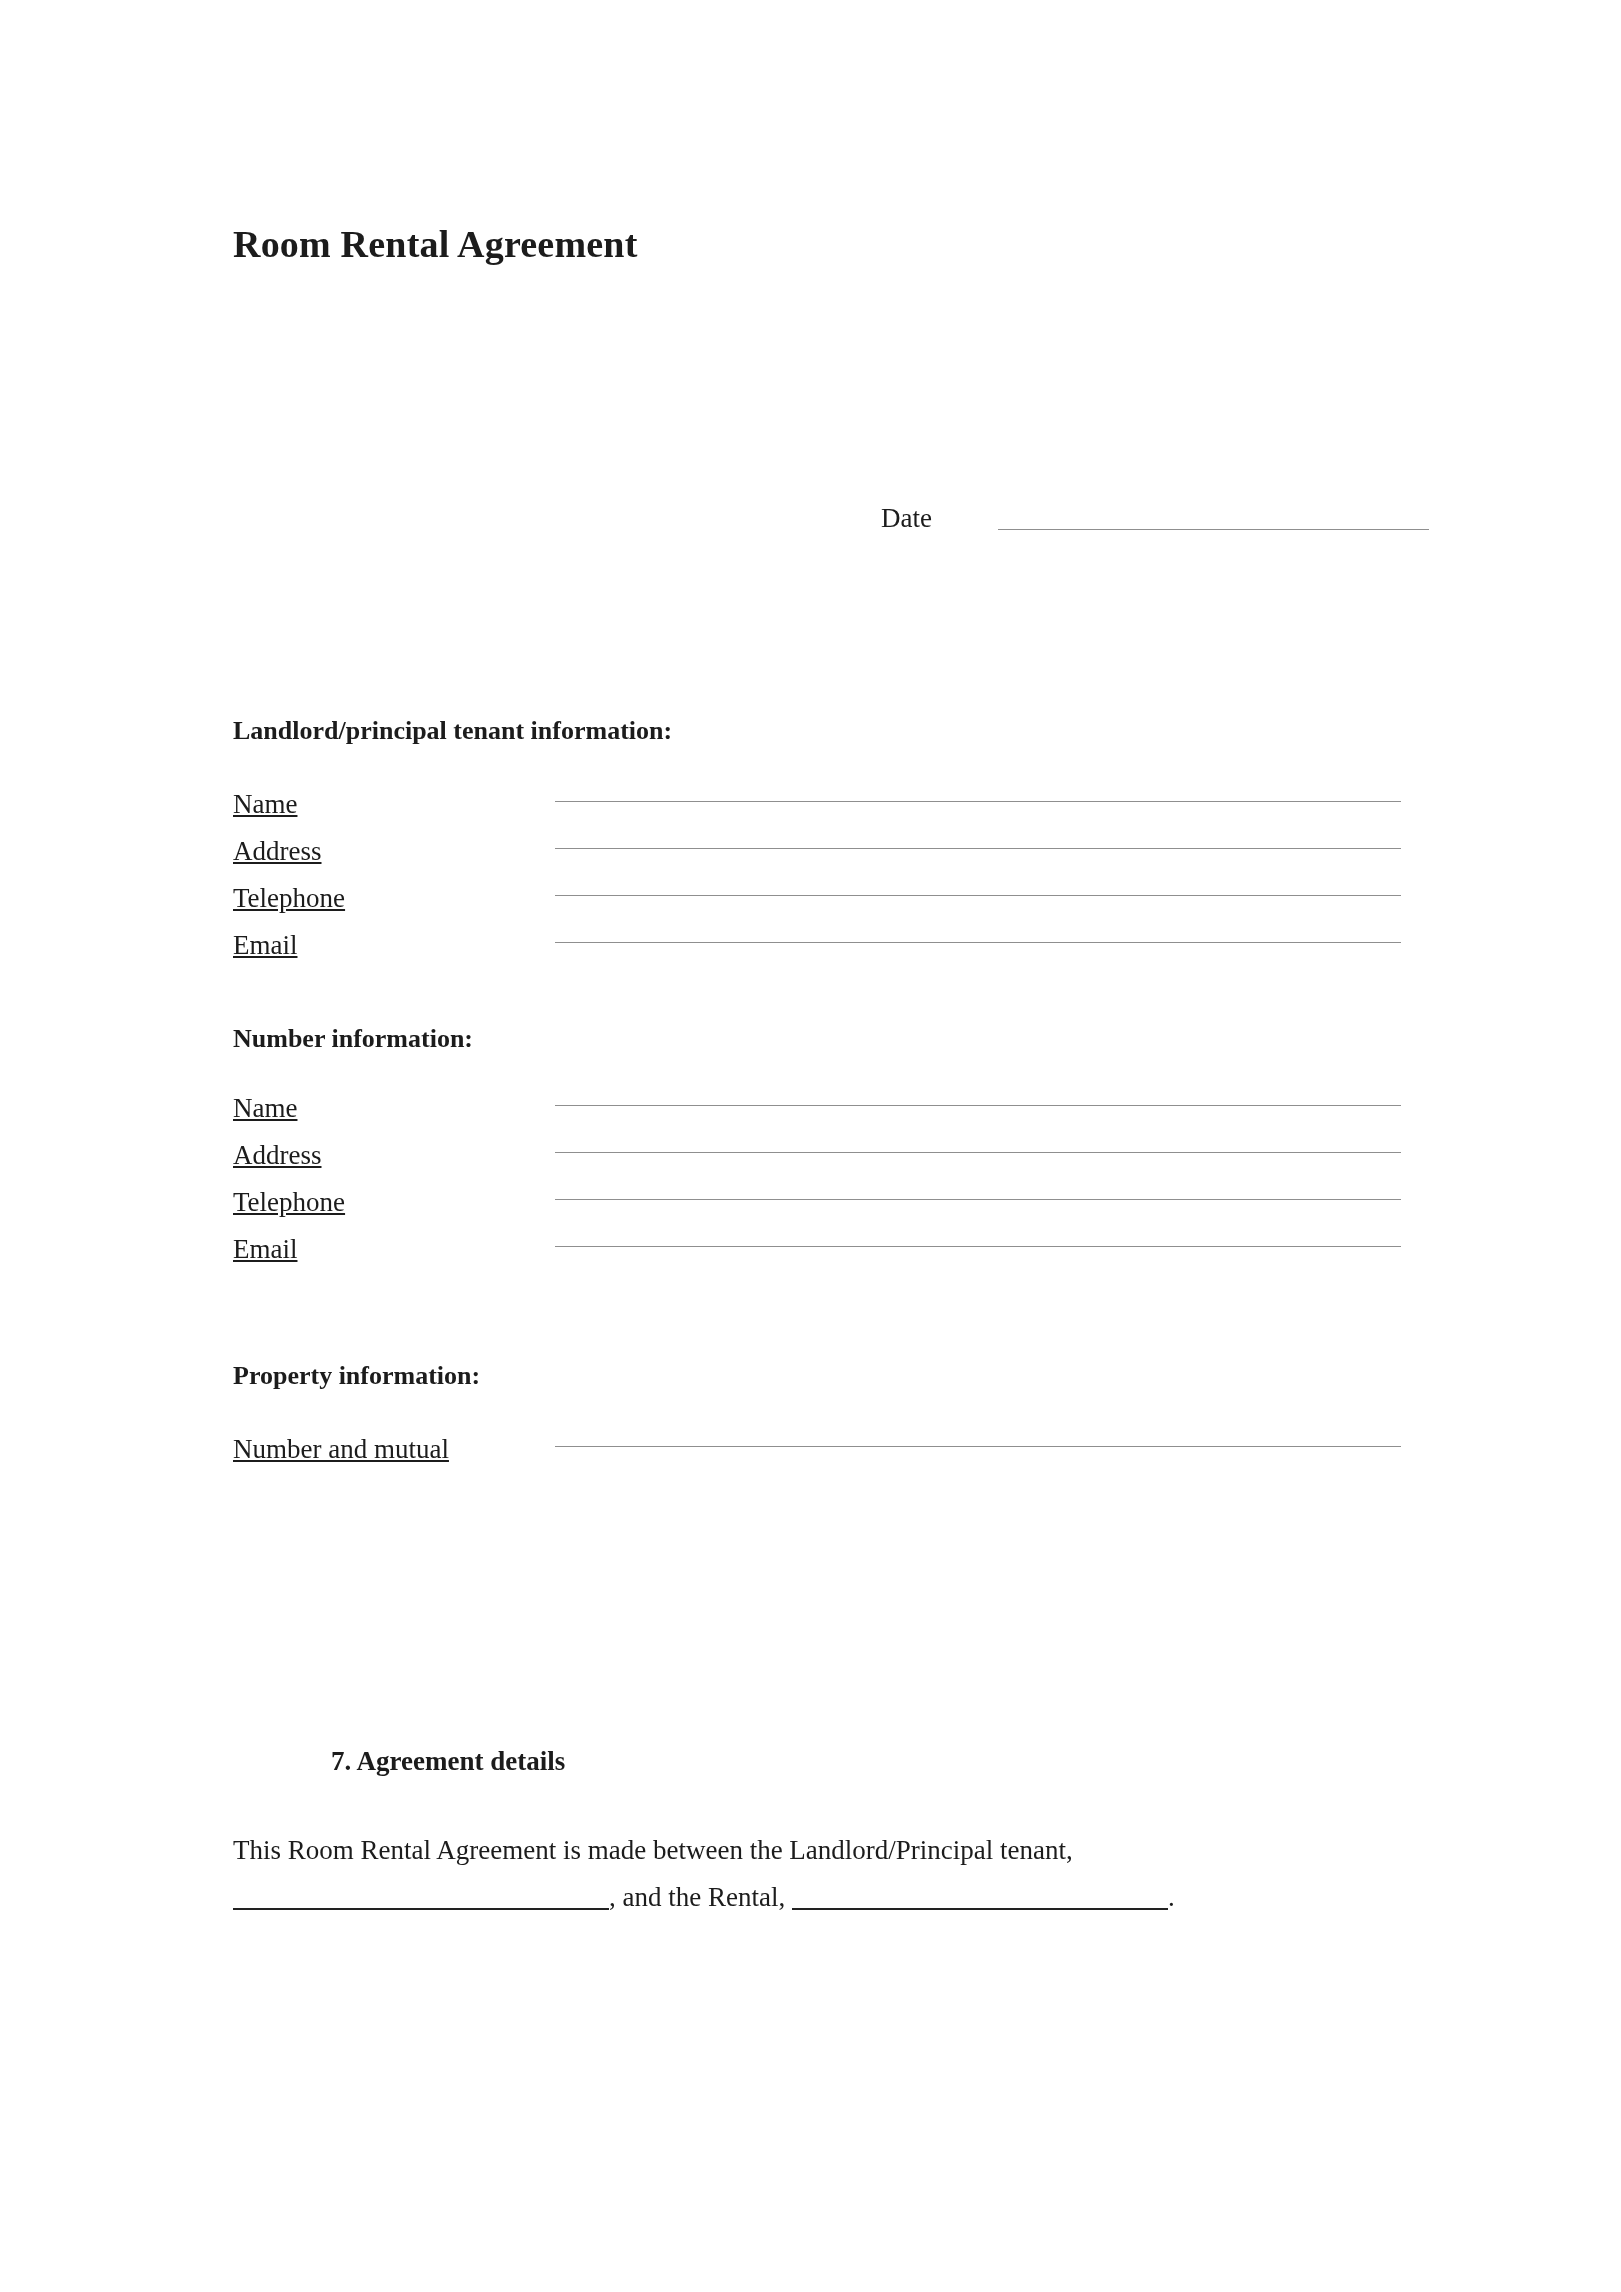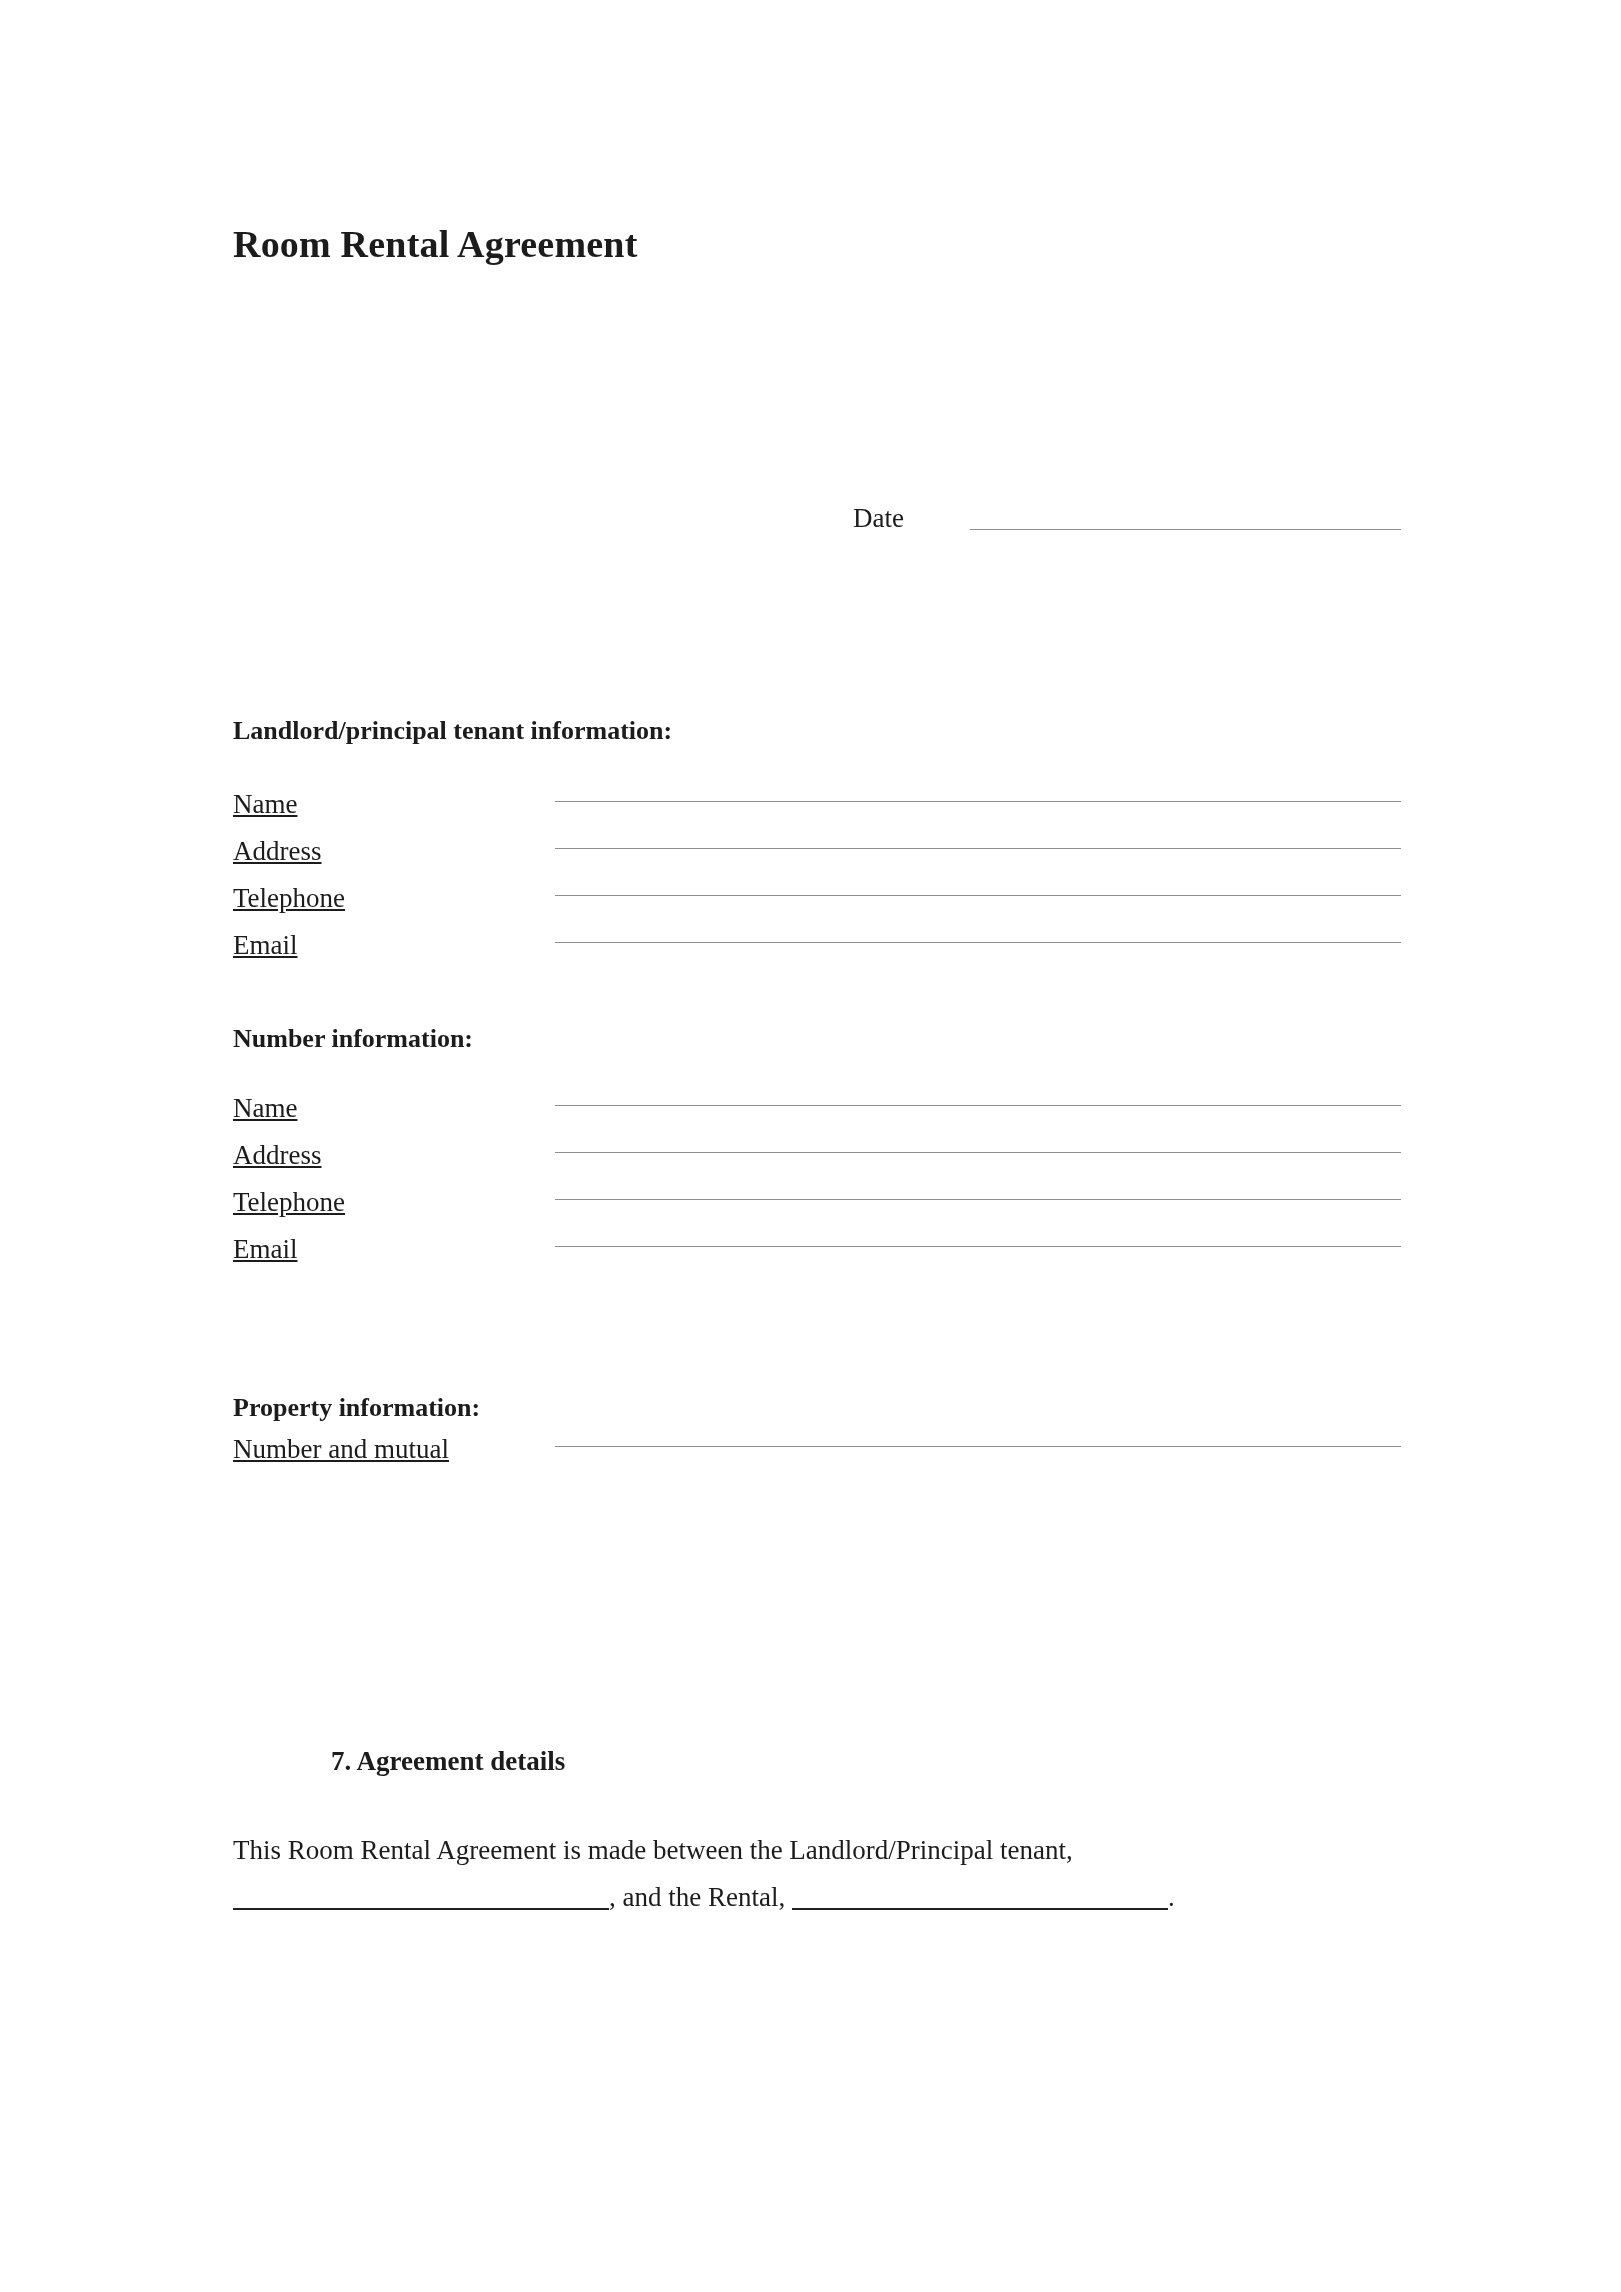--- a/index.html
+++ b/index.html
@@ -19,21 +19,21 @@
   .doc-title {
     position: absolute;
     left: 233px;
     top: 222px;
     font-size: 38px;
     font-weight: bold;
     letter-spacing: 0.2px;
   }
   .date-row {
     position: absolute;
-    left: 853px;
+    left: 881px;
     top: 491px;
     width: 548px;
     height: 43px;
     display: flex;
     align-items: flex-end;
   }
   .date-label {
     font-size: 27px;
     line-height: 1.2;
   }
@@ -44,21 +44,21 @@
     border-bottom: 1.3px solid #8f8f8f;
   }
   .section-heading {
     position: absolute;
     left: 233px;
     font-size: 26px;
     font-weight: bold;
   }
   .heading-landlord { top: 716px; }
   .heading-tenant   { top: 1024px; }
-  .heading-property { top: 1393px; }
+  .heading-property { top: 1361px; }
   .fields {
     position: absolute;
     left: 233px;
     width: 1168px;
   }
   .fields-landlord { top: 781px; }
   .fields-tenant   { top: 1085px; }
   .fields-property { top: 1426px; }
   .field-row {
     display: flex;

